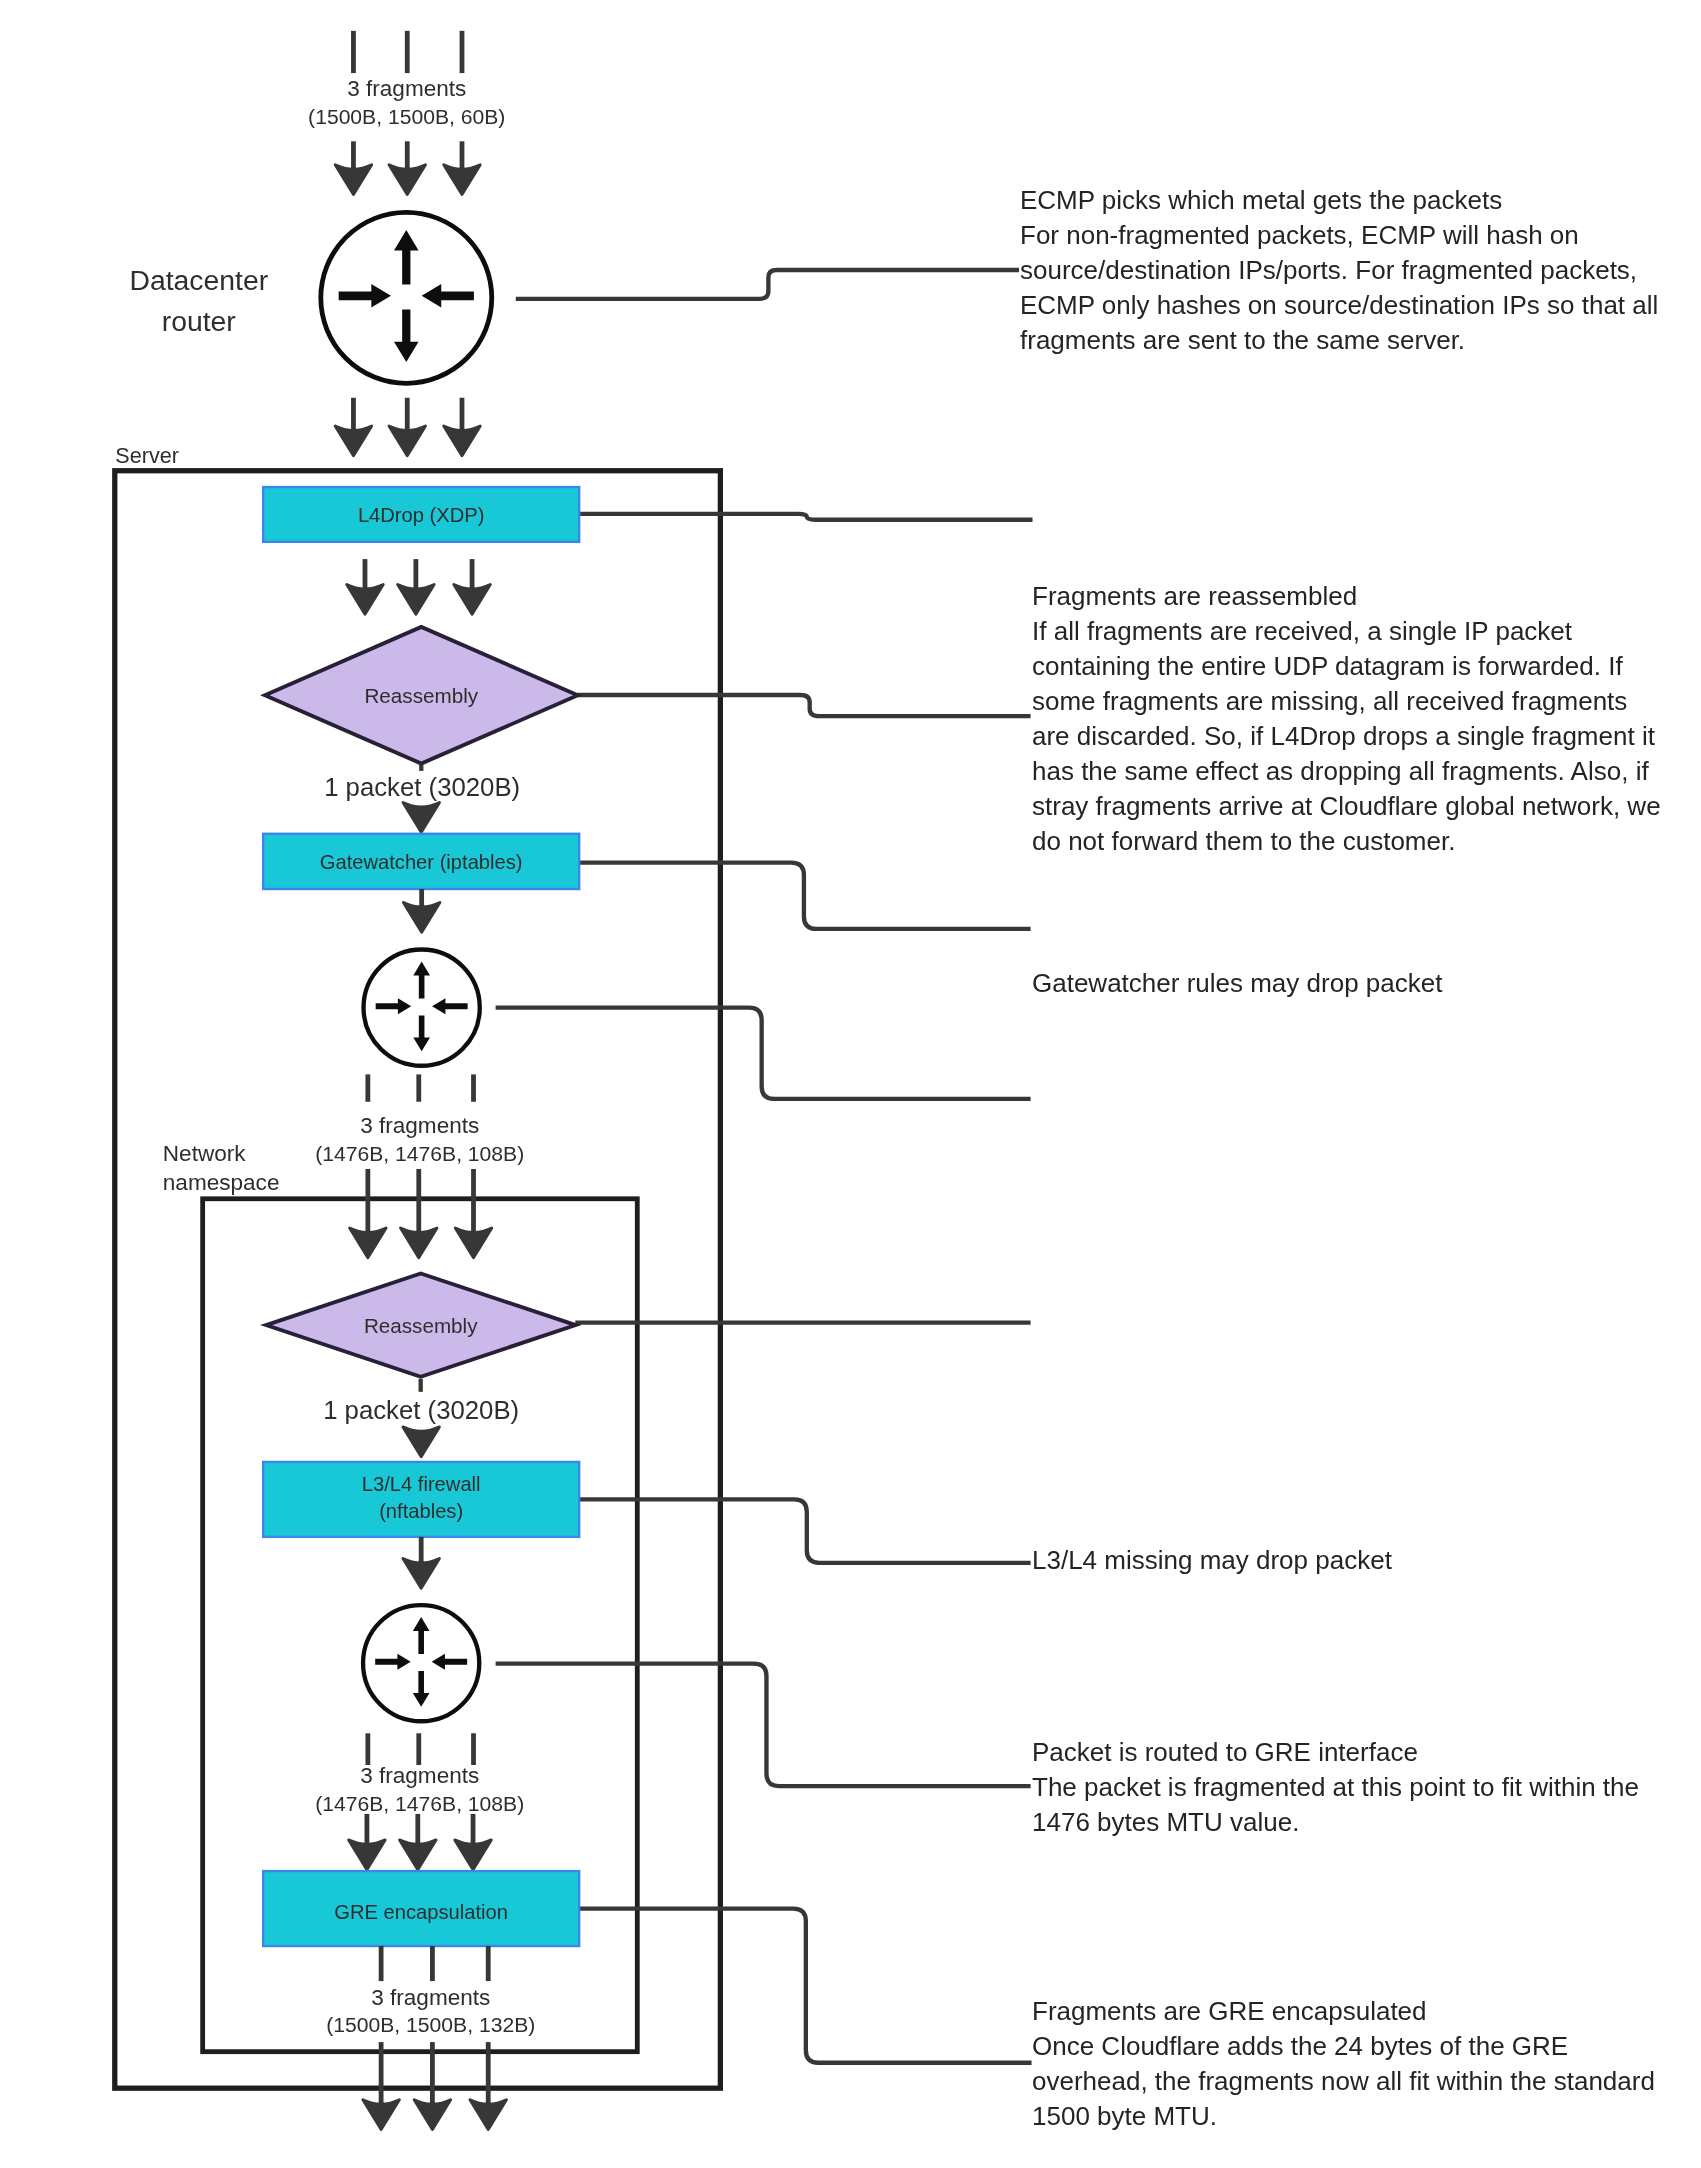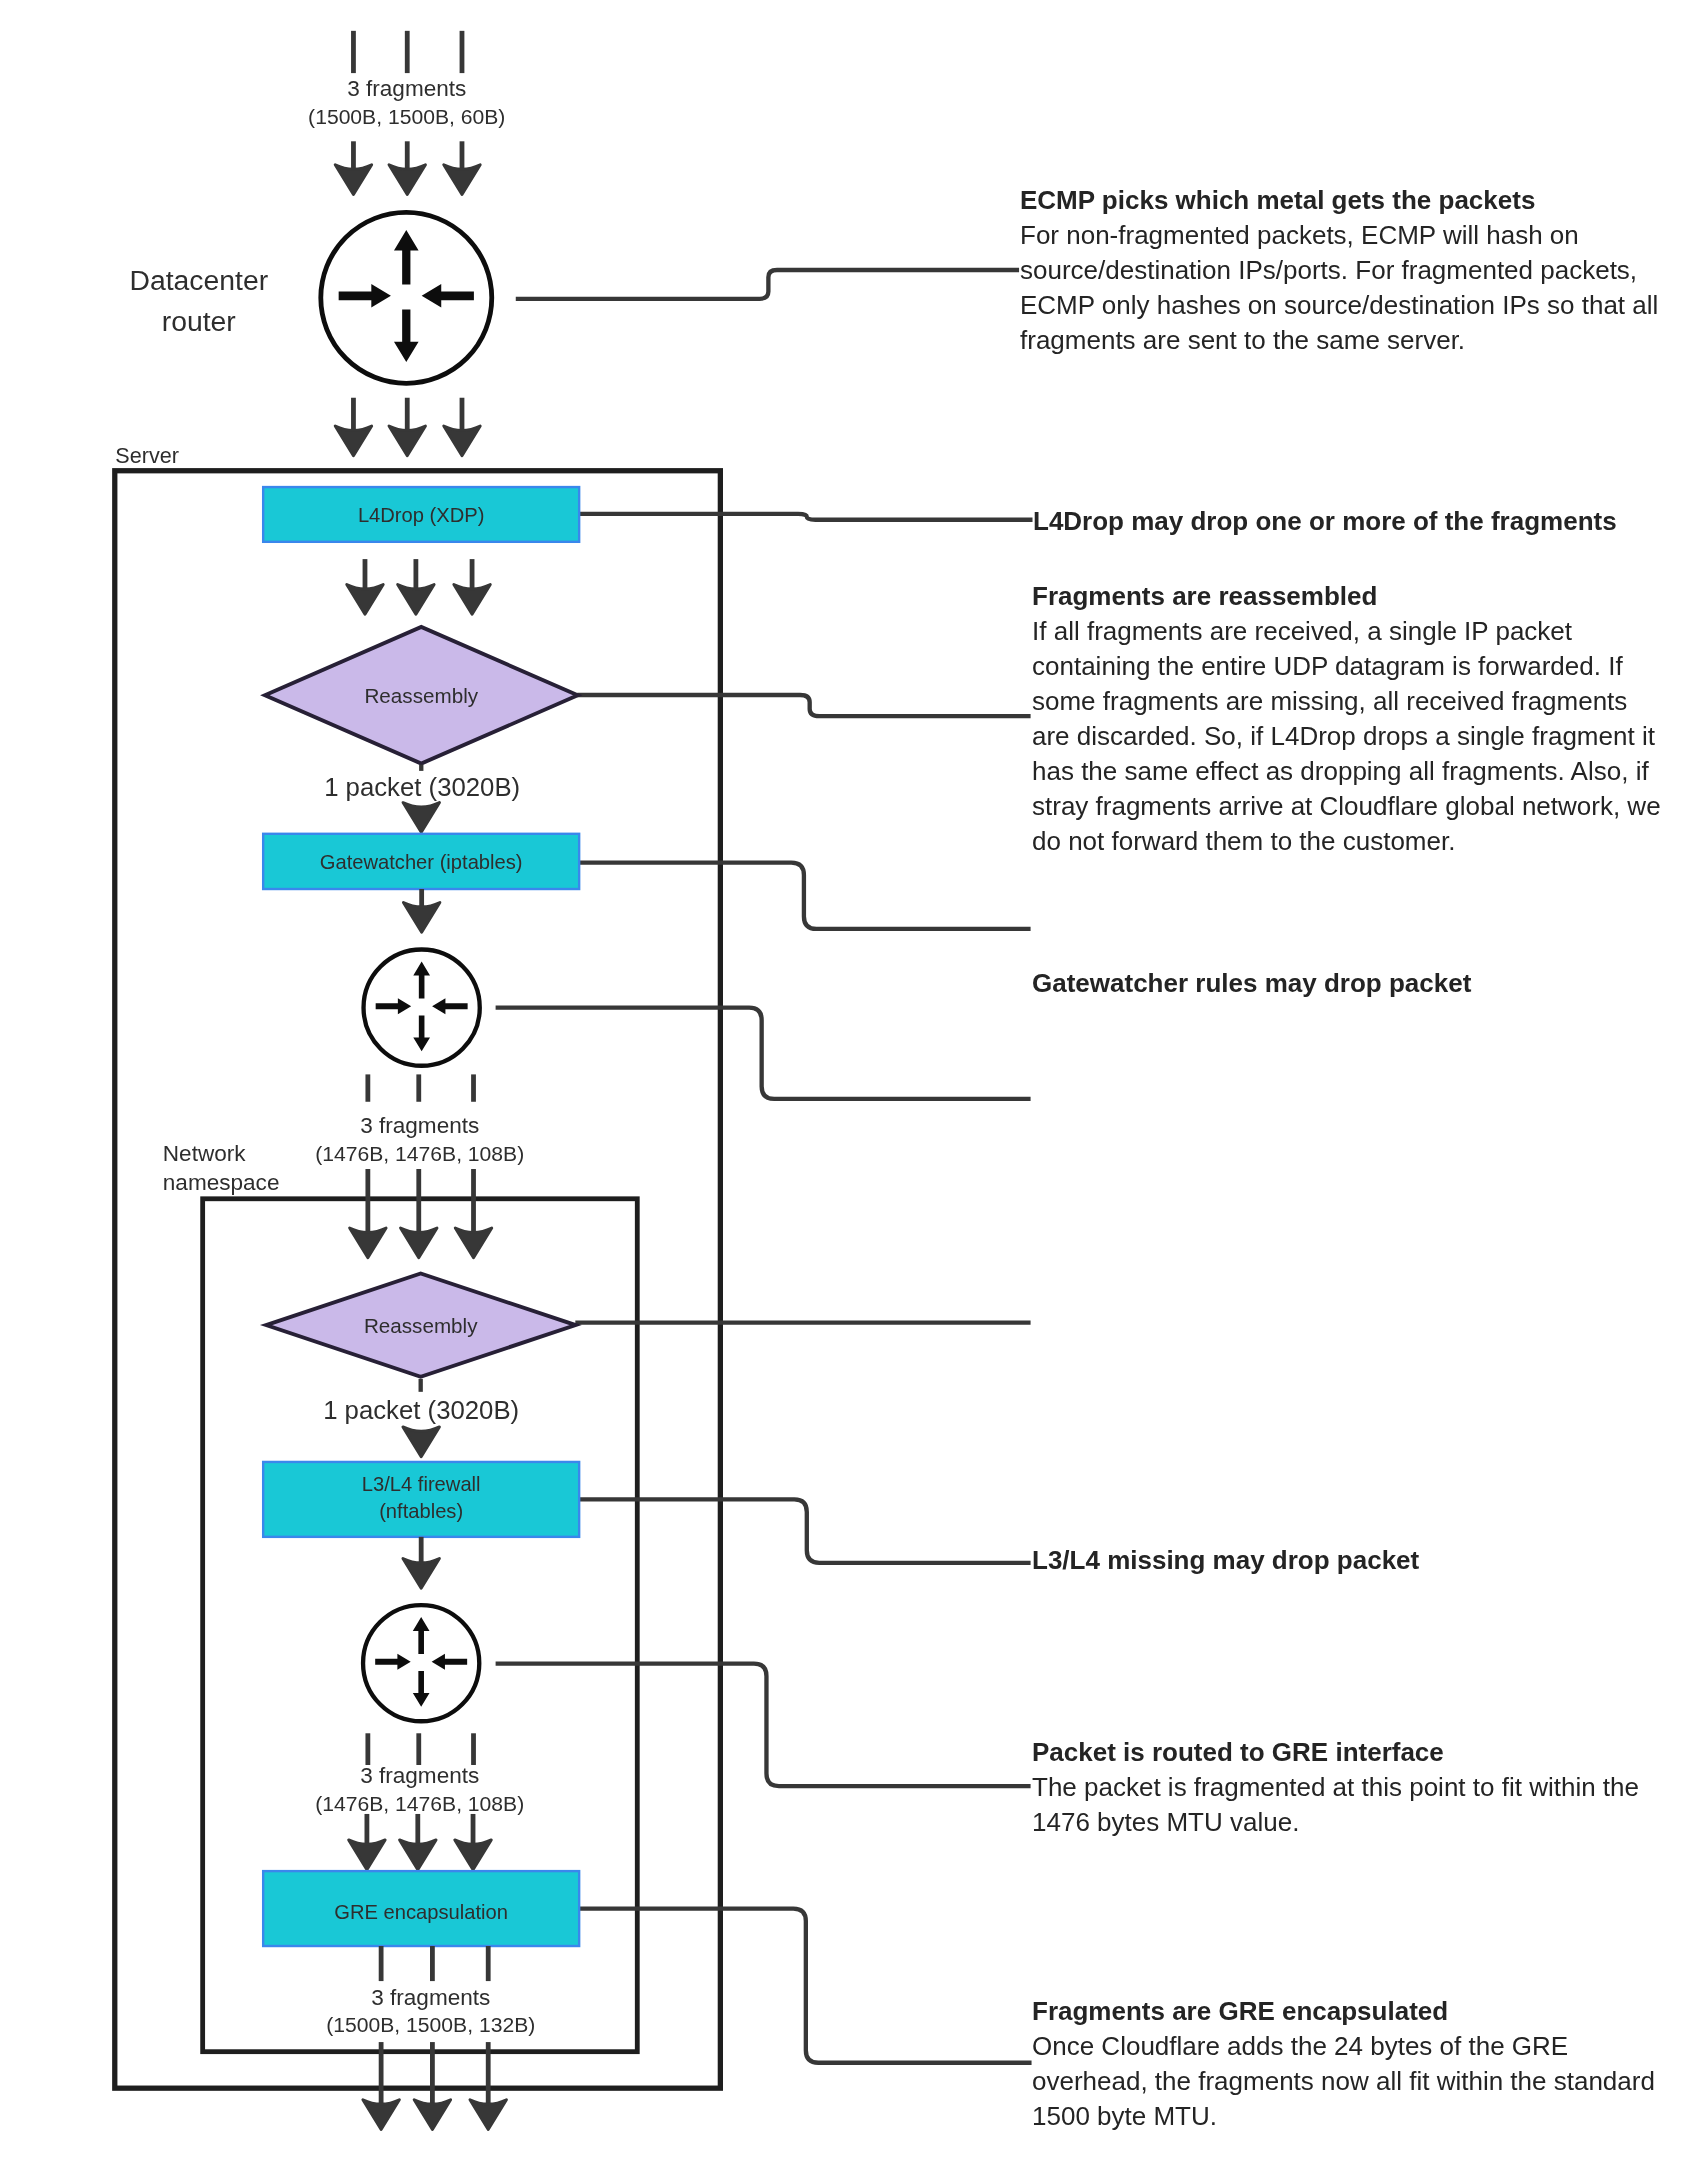--- a/index.html
+++ b/index.html
@@ -1,19 +1,19 @@
 <!DOCTYPE html>
 <html><head>
 <meta charset="utf-8">
 <style>
 html,body{margin:0;padding:0;background:#ffffff;}
 #page{position:relative;width:1701px;height:2168px;overflow:hidden;
   font-family:"Liberation Sans",sans-serif;}
 .ann{position:absolute;font-size:26px;line-height:35px;color:#242424;white-space:nowrap;}
-.ann b{font-weight:bold;}
+.ann b{font-weight:normal;}
 </style>
 </head>
 <body>
 <div id="page">
 <svg width="1701" height="2168" viewBox="0 0 1771 2257" style="position:absolute;top:0;left:0">
 <defs>
 <path id="ah" d="M0,-1.5 L-19,-32.5 Q0,-23.5 19,-32.5 Z" fill="#373737" stroke="#373737" stroke-width="3" stroke-linejoin="round"></path>
 <path id="rarrows" d="M-4.3,-14 V-49.4 H-12.8 L0,-70.6 L12.8,-49.4 H4.3 V-14 Z M-4.3,12 V45.6 H-12.8 L0,66.8 L12.8,45.6 H4.3 V12 Z M-70.4,-6.7 H-36.4 V-14.3 L-16,-2.1 L-36.4,10.1 V2.5 H-70.4 Z M70.4,-6.7 H36.4 V-14.3 L16,-2.1 L36.4,10.1 V2.5 H70.4 Z" fill="#0d0d0d"></path>
 </defs>
 <rect x="119.5" y="490" width="630.5" height="1684" fill="none" stroke="#1e1e1e" stroke-width="5.5"></rect>
@@ -116,20 +116,19 @@
 <text x="438.5" y="1477" text-anchor="middle" style="font-family:&quot;Liberation Sans&quot;,sans-serif;font-size:26.8px;font-weight:normal;fill:#2e2e2e">1 packet (3020B)</text>
 <text x="438.5" y="1552.5" text-anchor="middle" style="font-family:&quot;Liberation Sans&quot;,sans-serif;font-size:21px;font-weight:normal;fill:#2e2e2e">L3/L4 firewall</text>
 <text x="438.5" y="1580.5" text-anchor="middle" style="font-family:&quot;Liberation Sans&quot;,sans-serif;font-size:21px;font-weight:normal;fill:#2e2e2e">(nftables)</text>
 <text x="437" y="1856" text-anchor="middle" style="font-family:&quot;Liberation Sans&quot;,sans-serif;font-size:23.5px;font-weight:normal;fill:#2e2e2e">3 fragments</text>
 <text x="437" y="1885" text-anchor="middle" style="font-family:&quot;Liberation Sans&quot;,sans-serif;font-size:22px;font-weight:normal;fill:#2e2e2e">(1476B, 1476B, 108B)</text>
 <text x="438.5" y="1998" text-anchor="middle" style="font-family:&quot;Liberation Sans&quot;,sans-serif;font-size:21px;font-weight:normal;fill:#2e2e2e">GRE encapsulation</text>
 <text x="448.5" y="2087.2" text-anchor="middle" style="font-family:&quot;Liberation Sans&quot;,sans-serif;font-size:23.5px;font-weight:normal;fill:#2e2e2e">3 fragments</text>
 <text x="448.5" y="2115.2" text-anchor="middle" style="font-family:&quot;Liberation Sans&quot;,sans-serif;font-size:22px;font-weight:normal;fill:#2e2e2e">(1500B, 1500B, 132B)</text>
 </svg>
 <div class="ann" style="top:183px;left:1020px"><b>ECMP picks which metal gets the packets</b><br>For non-fragmented packets, ECMP will hash on<br>source/destination IPs/ports. For fragmented packets,<br>ECMP only hashes on source/destination IPs so that all<br>fragments are sent to the same server.</div>
-<div class="ann" style="top:504px;left:1033px"><b>L4Drop may drop one or more of the fragments</b></div>
 <div class="ann" style="top:579px;left:1032px"><b>Fragments are reassembled</b><br>If all fragments are received, a single IP packet<br>containing the entire UDP datagram is forwarded. If<br>some fragments are missing, all received fragments<br>are discarded. So, if L4Drop drops a single fragment it<br>has the same effect as dropping all fragments. Also, if<br>stray fragments arrive at Cloudflare global network, we<br>do not forward them to the customer.</div>
 <div class="ann" style="top:966px;left:1032px"><b>Gatewatcher rules may drop packet</b></div>
 <div class="ann" style="top:1543px;left:1032px"><b>L3/L4 missing may drop packet</b></div>
 <div class="ann" style="top:1735px;left:1032px"><b>Packet is routed to GRE interface</b><br>The packet is fragmented at this point to fit within the<br>1476 bytes MTU value.</div>
 <div class="ann" style="top:1994px;left:1032px"><b>Fragments are GRE encapsulated</b><br>Once Cloudflare adds the 24 bytes of the GRE<br>overhead, the fragments now all fit within the standard<br>1500 byte MTU.</div>
 </div>
 
 
 </body></html>

